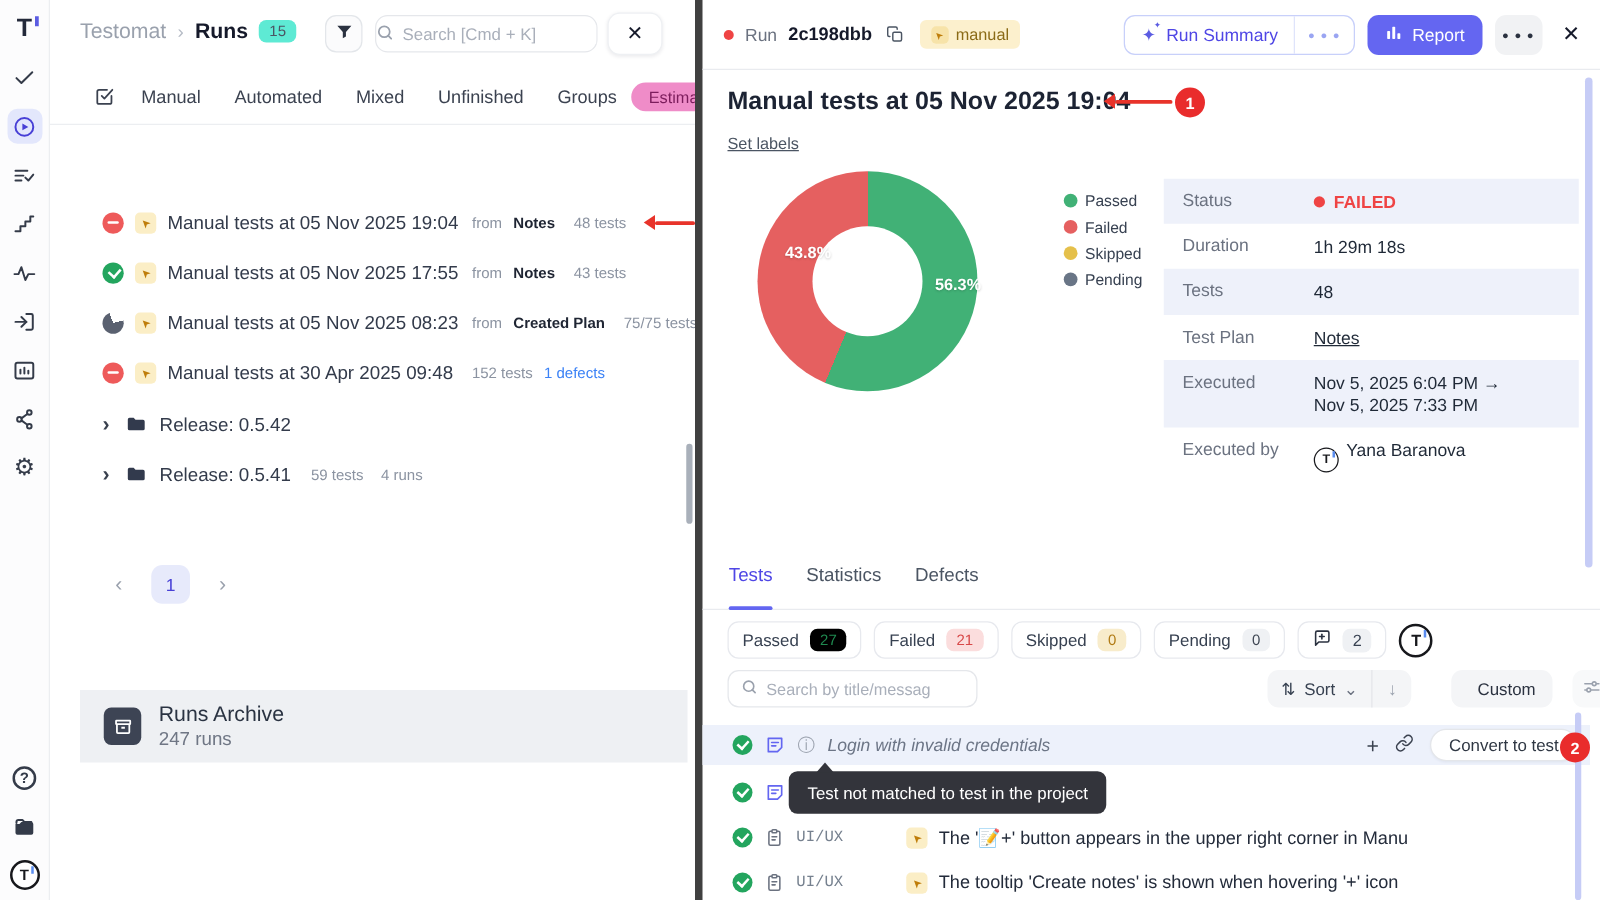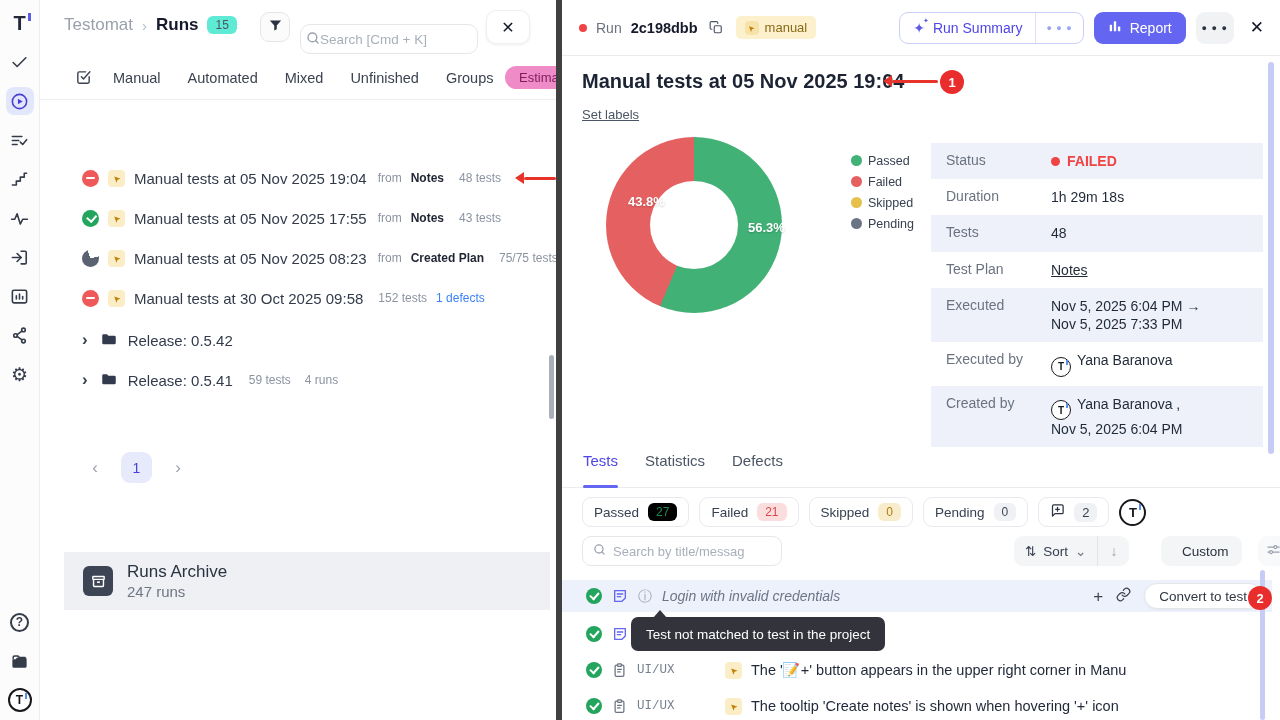--- a/index.html
+++ b/index.html
@@ -23,21 +23,21 @@
 
   
   .left-panel{position:absolute;left:40px;top:0;width:516px;height:720px;background:#fff;overflow:hidden}
   .lp-header{position:absolute;top:0;left:0;width:100%;height:56px}
   .crumb{position:absolute;left:24px;top:15px;display:flex;align-items:center;gap:9px;font-size:17px}
   .crumb .proj{color:#9aa1ad;font-weight:500}
   .crumb .sep{color:#b6bcc6;font-size:15px}
   .crumb .sect{color:#15192a;font-weight:bold}
   .crumb .cnt{background:#5eead4;color:#4b5563;font-size:12px;font-weight:500;border-radius:6px;padding:2px 8px}
   .funnel-btn{position:absolute;left:220px;top:12px;width:30px;height:30px;border:1px solid #e3e6ea;border-radius:9px;background:#fbfbfc;display:flex;align-items:center;justify-content:center}
-  .search-box{position:absolute;left:260px;top:24px;width:178px;height:30px;border:1px solid #e5e7eb;border-radius:10px;background:#fff;display:flex;align-items:center;padding:0 5px}
+  .search-box{position:absolute;left:260px;top:12px;width:178px;height:30px;border:1px solid #e5e7eb;border-radius:10px;background:#fff;display:flex;align-items:center;gap:7px;padding:0 0}
   .search-box input{border:0;outline:0;width:100%;font-size:13.5px;color:#374151;font-family:"Liberation Sans",sans-serif}
   .search-box input::placeholder{color:#a9afba}
   .lp-close{position:absolute;left:446px;top:10px;width:44px;height:34px;background:#fff;border:1px solid #eef0f3;border-radius:10px;box-shadow:0 1px 3px rgba(20,30,50,.08);display:flex;align-items:center;justify-content:center;font-size:16px;color:#15192a}
   .lp-tabs{position:absolute;top:56px;left:0;width:100%;height:44px;border-bottom:1px solid #eceef1;display:flex;align-items:center;gap:27px;padding-left:35px;font-size:14.5px;color:#3b4250}
   .lp-tabs .sel-ic{margin-right:-6px;display:flex}
   .estim-badge{position:absolute;left:465px;top:66px;background:#ef8cc8;color:#7c1d5c;font-size:13px;font-weight:500;border-radius:999px;padding:4px 14px;white-space:nowrap}
   .runs-list{position:absolute;top:158px;left:0;width:100%}
   .run-row{height:40px;display:flex;align-items:center;gap:9px;padding-left:42px;white-space:nowrap}
   .run-title{font-size:15px;color:#333b4b}
   .from-lbl{font-size:12px;color:#8b93a1;margin-left:2px}
@@ -309,21 +309,21 @@
         <span class="run-title">Manual tests at 05 Nov 2025 08:23</span>
         <span class="from-lbl">from</span>
         <span class="src-lbl">Created Plan</span>
         <span class="meta-lbl">75/75 tests</span>
       </div>
       <div class="run-row">
         <span class="st st-failed"></span>
         <span class="manual-ic">
             <span>➤</span>
           </span>
-        <span class="run-title">Manual tests at 30 Oct 2025 09:58</span>
+        <span class="run-title">Manual tests at 30 Apr 2025 09:48</span>
         <span class="meta-lbl">152 tests</span>
         <span class="defects-lbl">1 defects</span>
       </div>
       <div class="folder-row" style="margin-top:2px">
         <span class="chev">›</span>
         <span><svg width="18" height="18" viewBox="0 0 24 24">
               <path d="M3 7.5A1.8 1.8 0 0 1 4.8 5.7h4.4l2 2h8A1.8 1.8 0 0 1 21 9.5v7.7a1.8 1.8 0 0 1-1.8 1.8H4.8A1.8 1.8 0 0 1 3 17.2V7.5z" fill="#323a4d"></path>
             </svg></span>
         <span class="folder-title">Release: 0.5.42</span>
       </div>
@@ -445,24 +445,20 @@
         <a class="info-value link-underline">Notes</a>
       </div>
       <div class="info-row alt">
         <span class="info-label">Executed</span>
         <span class="info-value"><span>Nov 5, 2025 6:04 PM →</span><br><span>Nov 5, 2025 7:33 PM</span></span>
       </div>
       <div class="info-row">
         <span class="info-label">Executed by</span>
         <span class="info-value"><span class="mini-avatar">T<i></i></span><span>Yana Baranova</span></span>
       </div>
-      <div class="info-row alt">
-        <span class="info-label">Created by</span>
-        <span class="info-value"><span class="mini-avatar">T<i></i></span><span>Yana Baranova ,</span><br><span>Nov 5, 2025 6:04 PM</span></span>
-      </div>
     </div>
 
     <div class="rp-tabs">
       <span class="rp-tab active">Tests</span>
       <span class="rp-tab">Statistics</span>
       <span class="rp-tab">Defects</span>
     </div>
 
     <div class="chips">
       <span class="chip">

